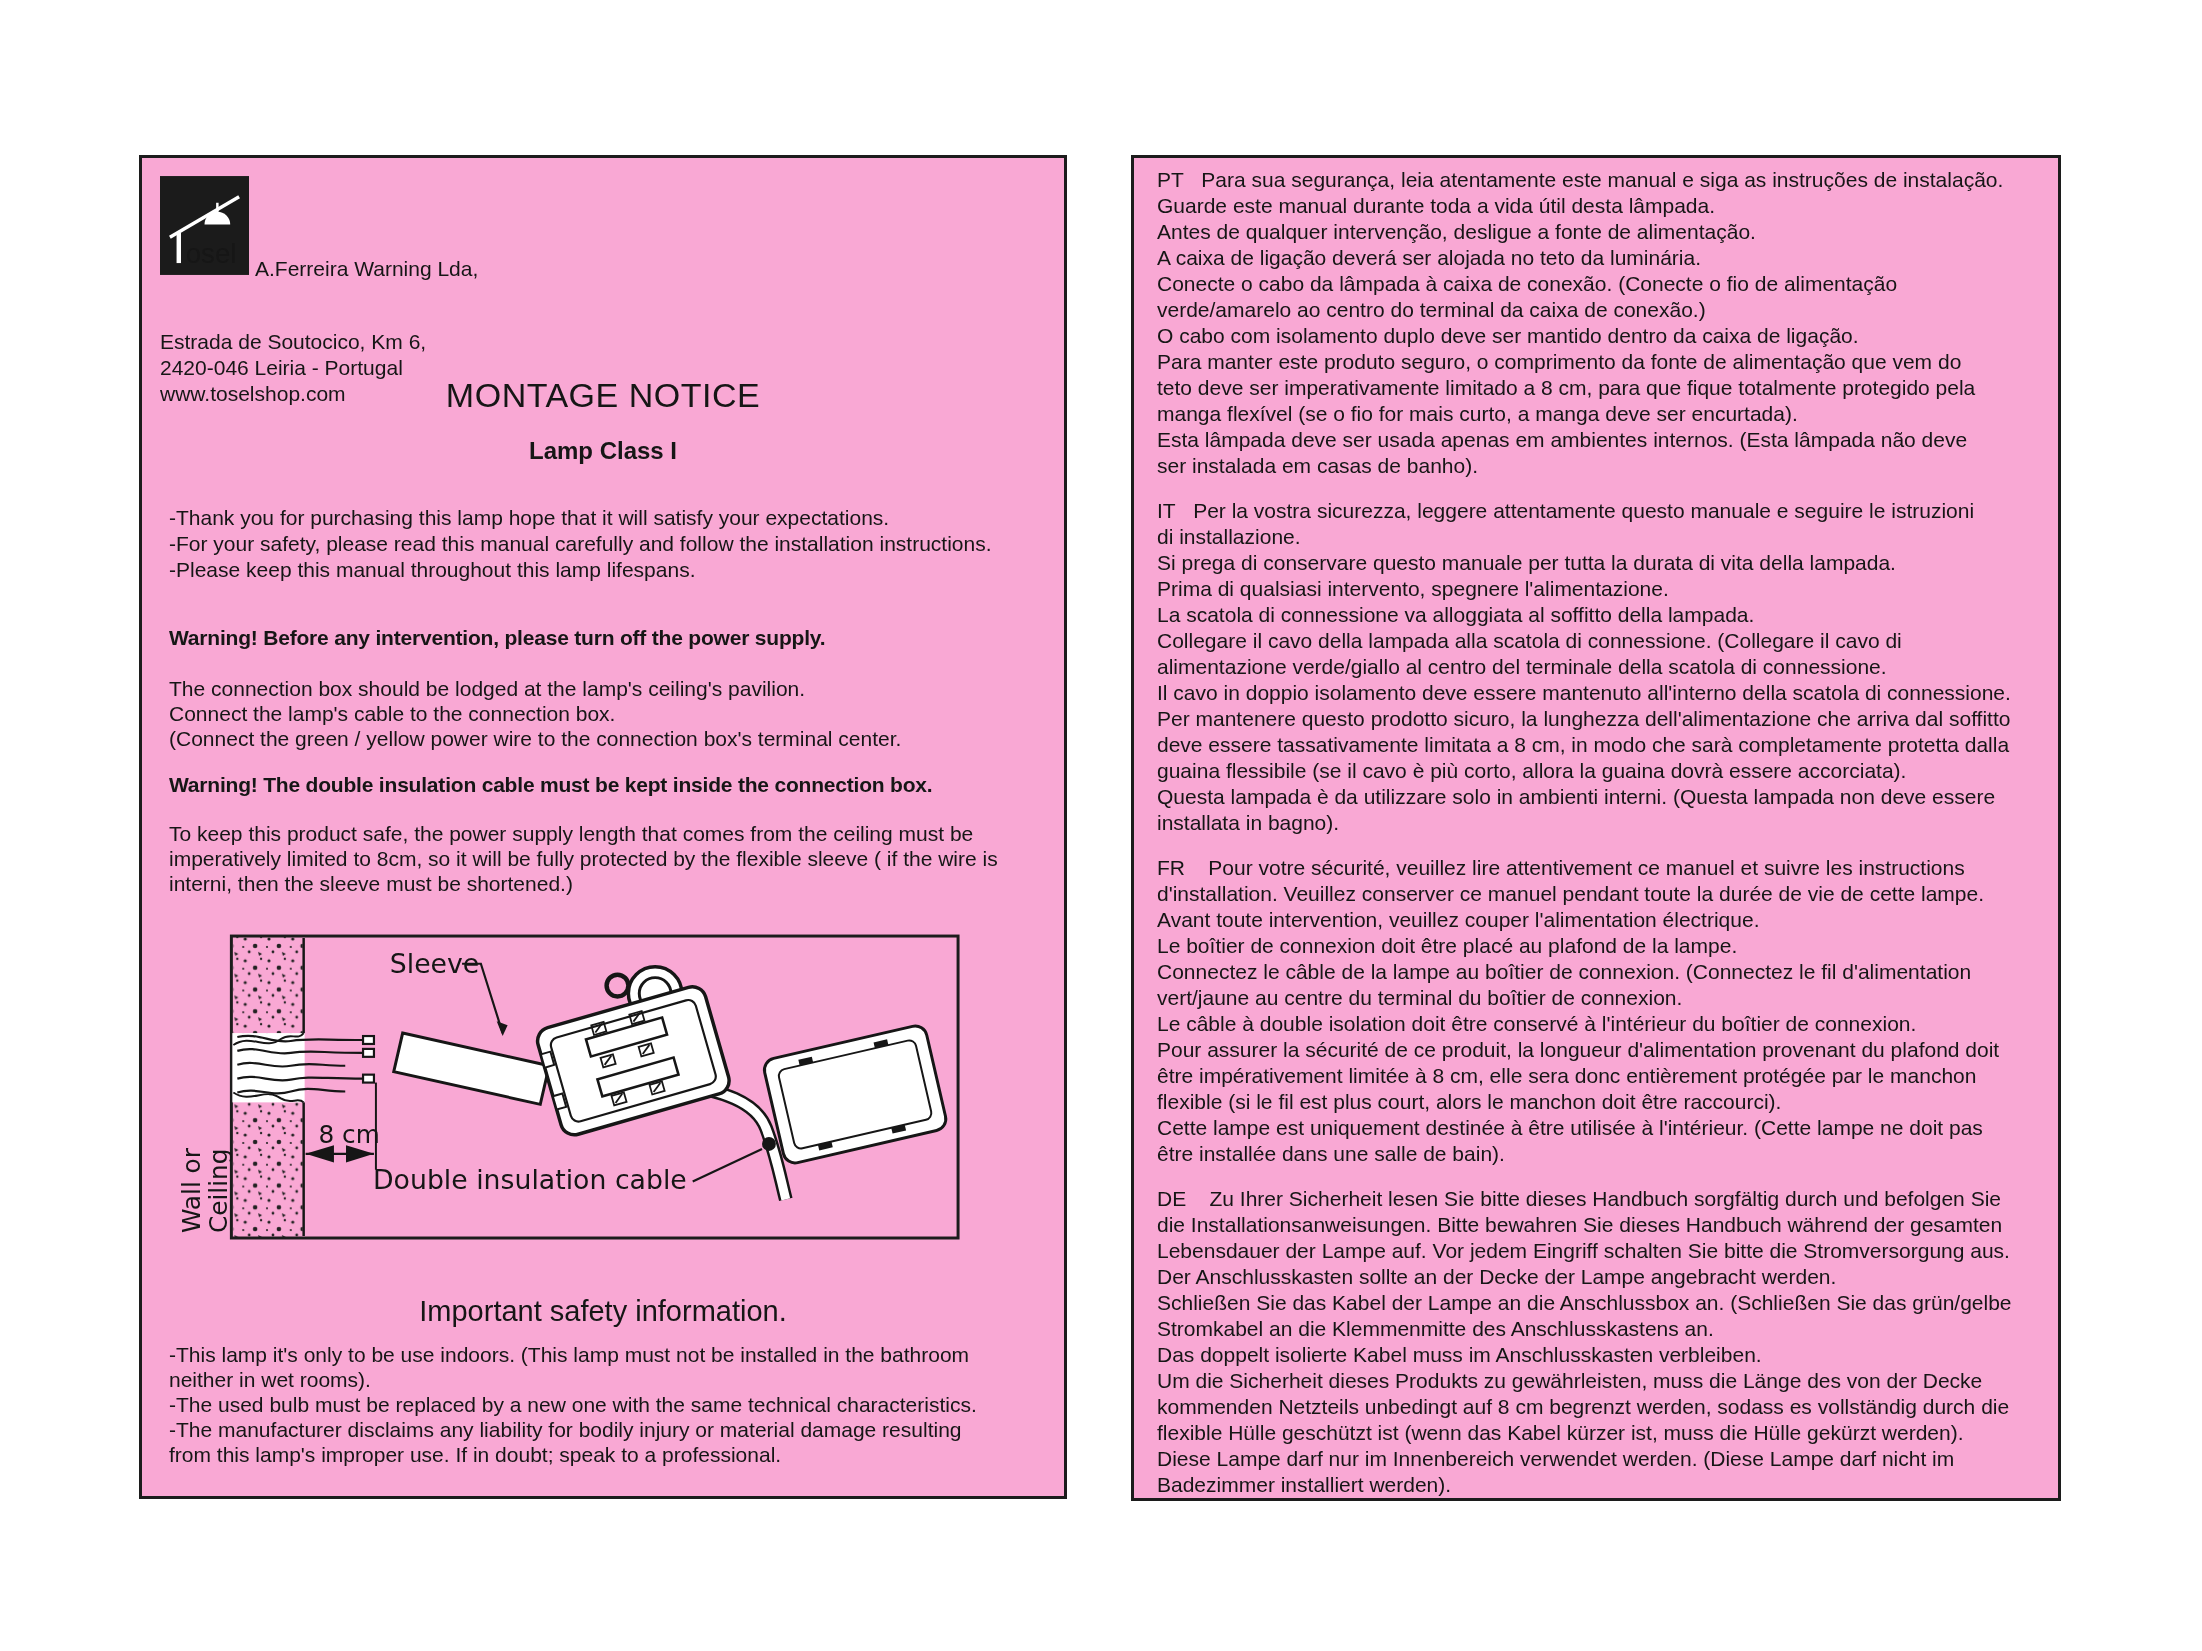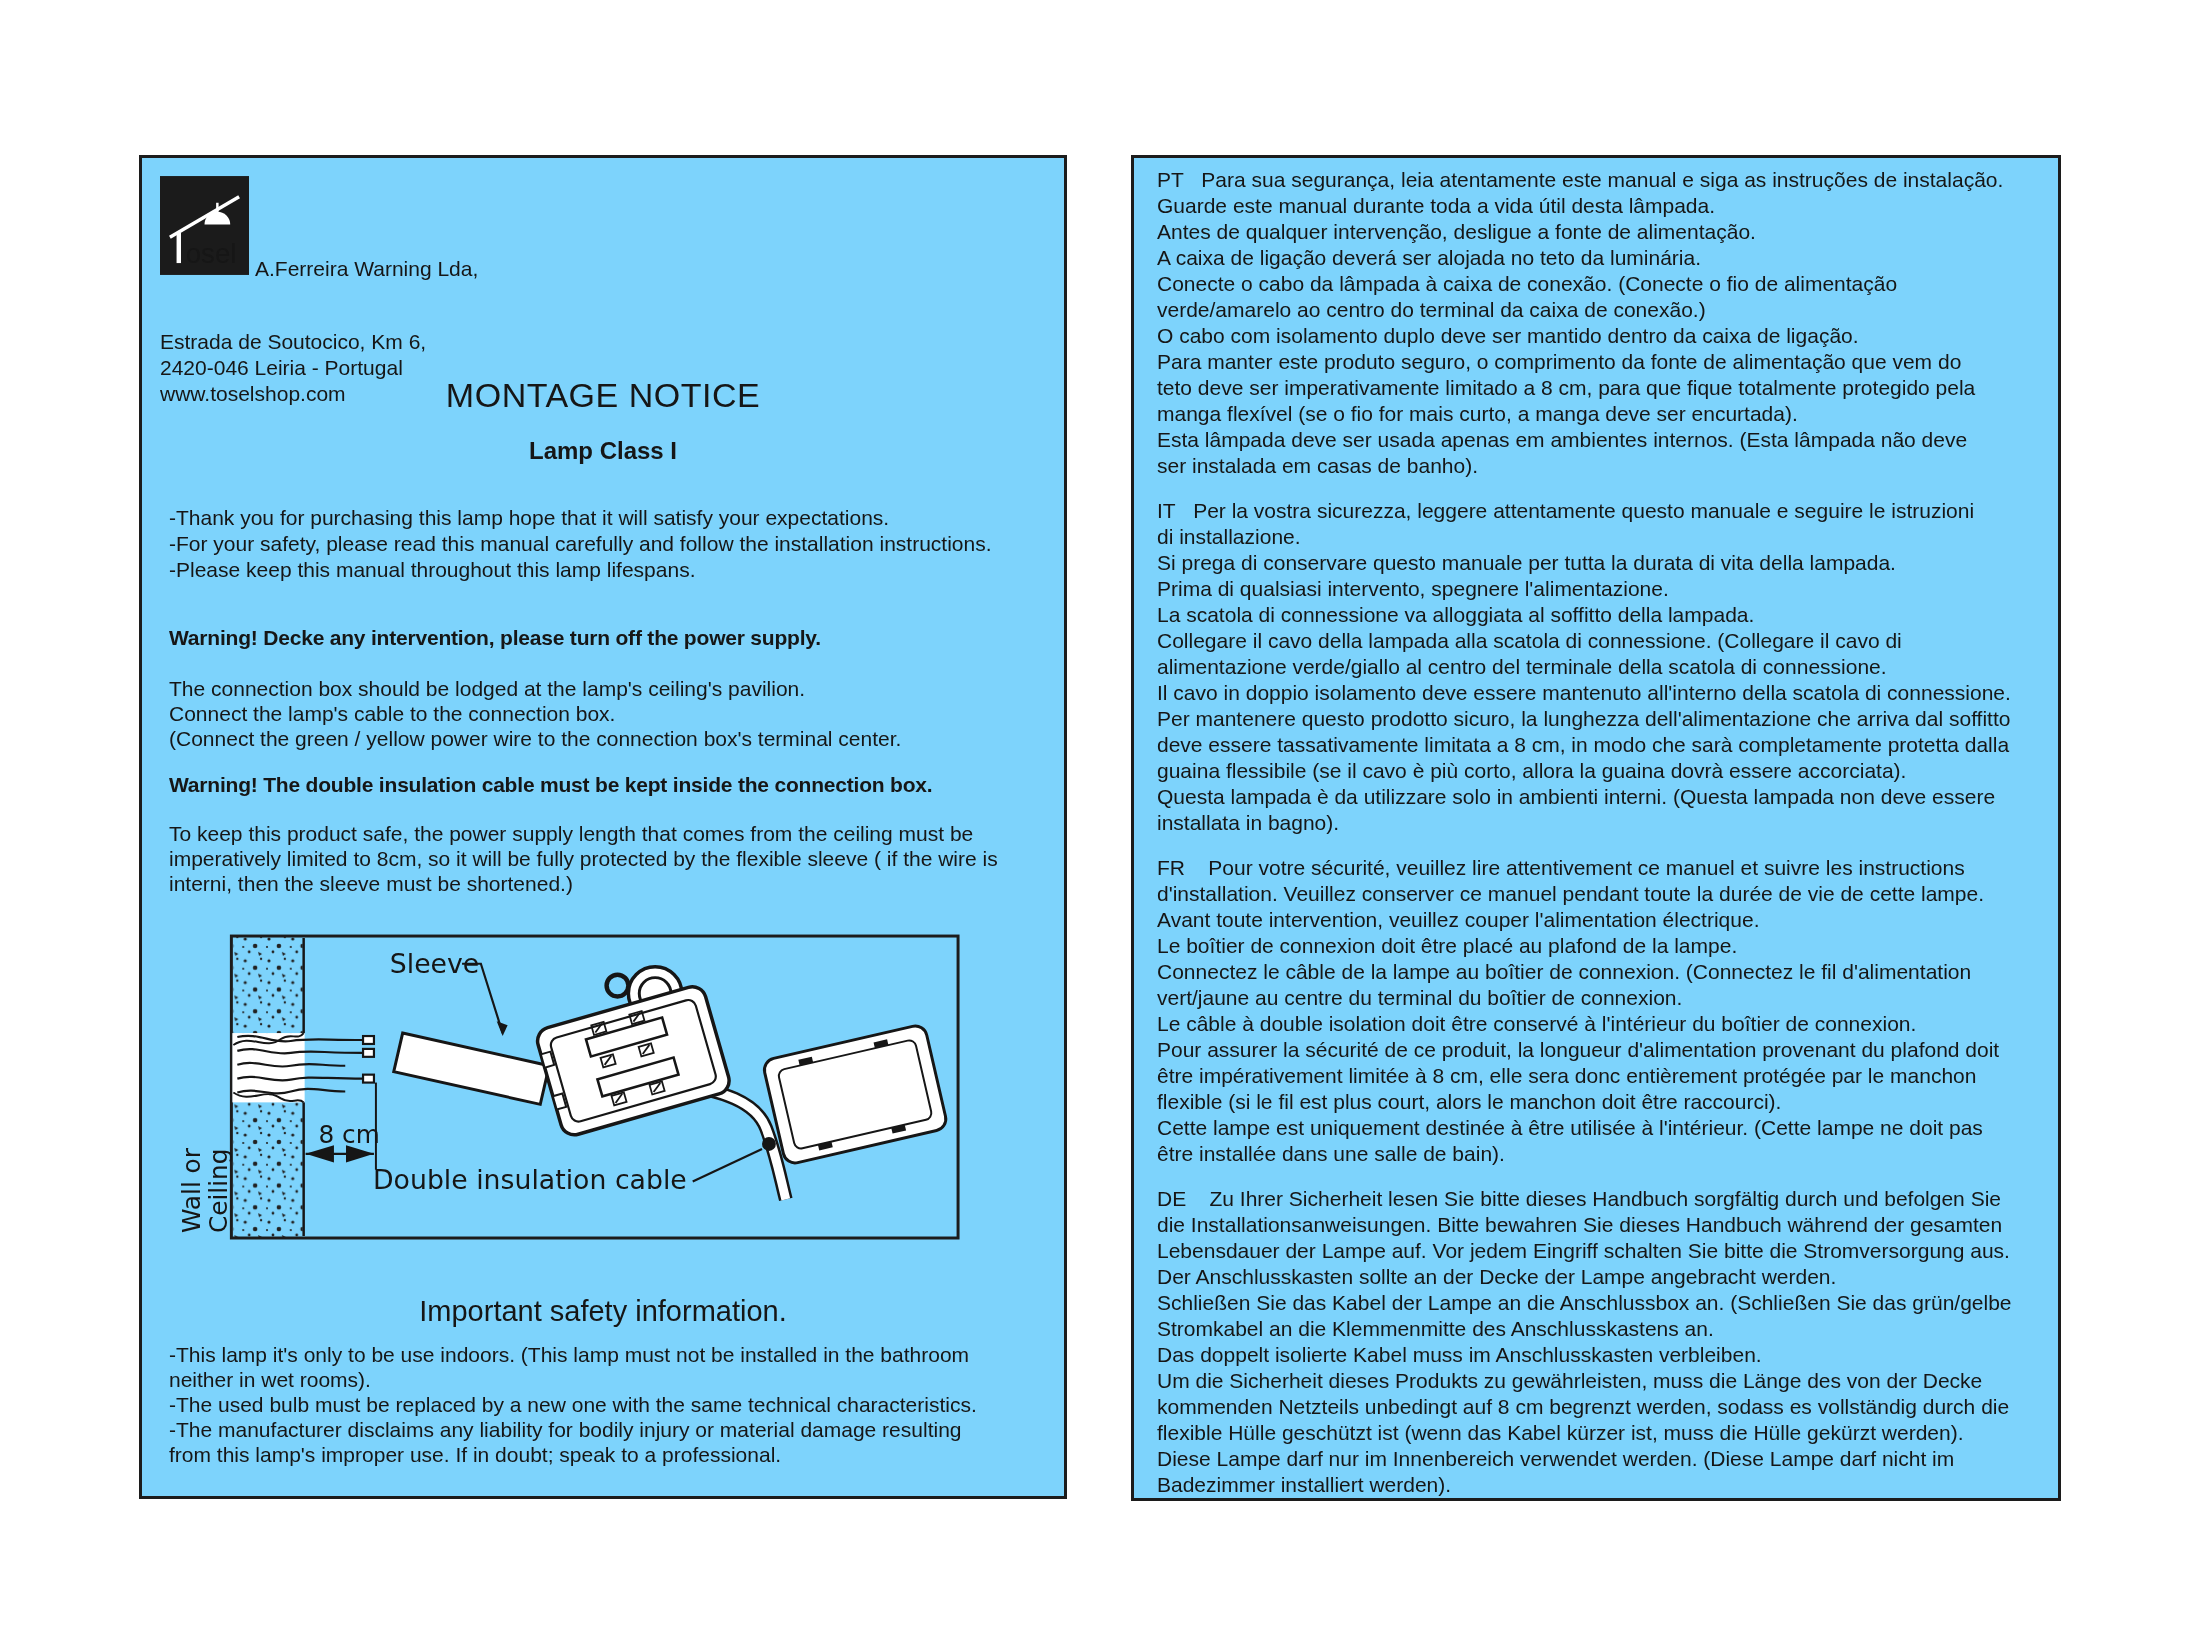--- a/index.html
+++ b/index.html
@@ -1,20 +1,20 @@
 <!DOCTYPE html>
 <html><head>
 <meta charset="utf-8">
 <style>
   html,body{margin:0;padding:0;background:#ffffff;}
   #sheet{
     position:relative;width:2203px;height:1651px;background:#ffffff;overflow:hidden;
     font-family:"Liberation Sans",sans-serif;color:#161616;
   }
-  .pagebox{position:absolute;background:#7dd3fc;border:3px solid #1c1c1c;}
+  .pagebox{position:absolute;background:#f9a8d4;border:3px solid #1c1c1c;}
   #left-page{left:139px;top:155px;width:922px;height:1338px;}
   #right-page{left:1131px;top:155px;width:924px;height:1340px;}
   .abs{position:absolute;}
   .lines{white-space:pre-line;}
   .body-text{font-size:21px;line-height:25px;}
   .center{left:0;right:0;text-align:center;}
   
   .addr{font-size:21px;line-height:26px;}
   #montage-title{font-size:34px;letter-spacing:0.5px;}
   #lamp-class{font-size:24px;font-weight:bold;}
@@ -49,21 +49,21 @@
 www.toselshop.com</div>
 
     <div class="abs center" id="montage-title" style="top:218px;">MONTAGE NOTICE</div>
     <div class="abs center" id="lamp-class" style="top:279px;">Lamp Class I</div>
 
     <div class="abs lines" style="left:27px;top:347px;font-size:21px;line-height:26px;">-Thank you for purchasing this lamp hope that it will satisfy your expectations.
 -For your safety, please read this manual carefully and follow the installation instructions.
 -Please keep this manual throughout this lamp lifespans.</div>
 
 
-    <div class="abs warning-line" style="left:27px;top:468px;">Warning! Decke any intervention, please turn off the power supply.</div>
+    <div class="abs warning-line" style="left:27px;top:468px;">Warning! Before any intervention, please turn off the power supply.</div>
 
     <div class="abs lines body-text" style="left:27px;top:518px;">The connection box should be lodged at the lamp's ceiling's pavilion.
 Connect the lamp's cable to the connection box.
 (Connect the green / yellow power wire to the connection box's terminal center.</div>
 
     <div class="abs warning-line" style="left:27px;top:615px;">Warning! The double insulation cable must be kept inside the connection box.</div>
 
     <div class="abs lines body-text" style="left:27px;top:663px;">To keep this product safe, the power supply length that comes from the ceiling must be
 imperatively limited to 8cm, so it will be fully protected by the flexible sleeve ( if the wire is
 interni, then the sleeve must be shortened.)</div>

